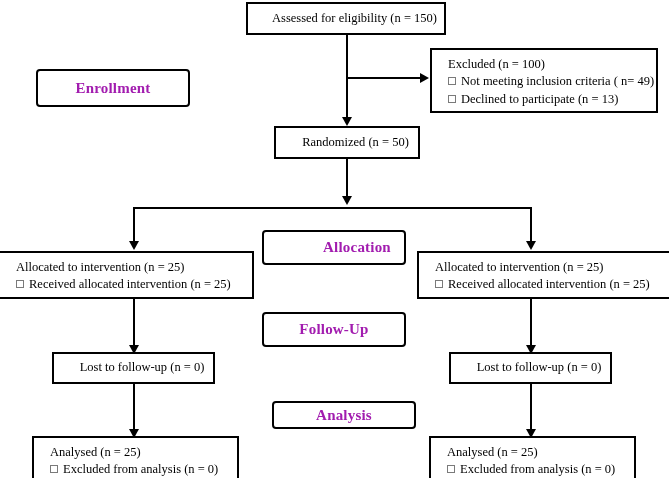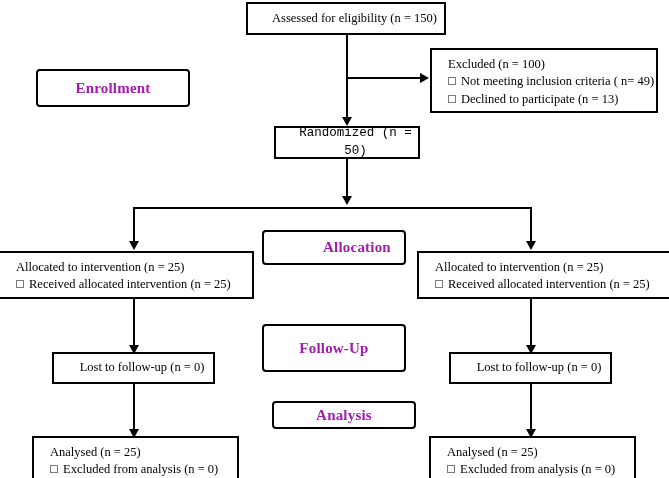--- a/index.html
+++ b/index.html
@@ -113,21 +113,21 @@
 
   <div class="hline" style="left:346px; top:77px; width:76px;"></div>
   <div class="arrow-right" style="left:420px; top:72.5px;"></div>
 
   <div class="box lines" style="left:430px; top:48px; width:228px; height:65px;">
     <span class="txt-line">Excluded (n = 100)</span>
     <span class="txt-line"><span class="bullet"></span><span>Not meeting inclusion criteria ( n= 49)</span></span>
     <span class="txt-line"><span class="bullet"></span><span>Declined to participate (n = 13)</span></span>
   </div>
 
-  <div class="box center" style="left:274px; top:126px; width:146px; height:33px;font-family:Liberation Mono, monospace;">
+  <div class="box center" style="left:274px; top:126px; width:146px; height:33px;">
     <span>Randomized (n = 50)</span>
   </div>
 
   <div class="vline" style="left:346px; top:159px; height:38px;"></div>
   <div class="arrow-down" style="left:341.5px; top:196px;"></div>
 
   <div class="hline" style="left:133px; top:207px; width:399px;"></div>
 
   <div class="vline" style="left:133px; top:207px; height:36px;"></div>
   <div class="arrow-down" style="left:128.5px; top:241px;"></div>
@@ -148,21 +148,21 @@
     <span class="txt-line">Allocated to intervention (n = 25)</span>
     <span class="txt-line"><span class="bullet"></span><span>Received allocated intervention (n = 25)</span></span>
   </div>
 
   <div class="vline" style="left:133px; top:299px; height:47px;"></div>
   <div class="arrow-down" style="left:128.5px; top:345px;"></div>
 
   <div class="vline" style="left:530px; top:299px; height:47px;"></div>
   <div class="arrow-down" style="left:525.5px; top:345px;"></div>
 
-  <div class="stage" style="left:262px; top:324px; width:144px; height:48px;">
+  <div class="stage" style="left:262px; top:312px; width:144px; height:35px;">
     <span>Follow-Up</span>
   </div>
 
   <div class="box center" style="left:52px; top:352px; width:163px; height:32px;">
     <span>Lost to follow-up (n = 0)</span>
   </div>
 
   <div class="box center" style="left:449px; top:352px; width:163px; height:32px;">
     <span>Lost to follow-up (n = 0)</span>
   </div>

